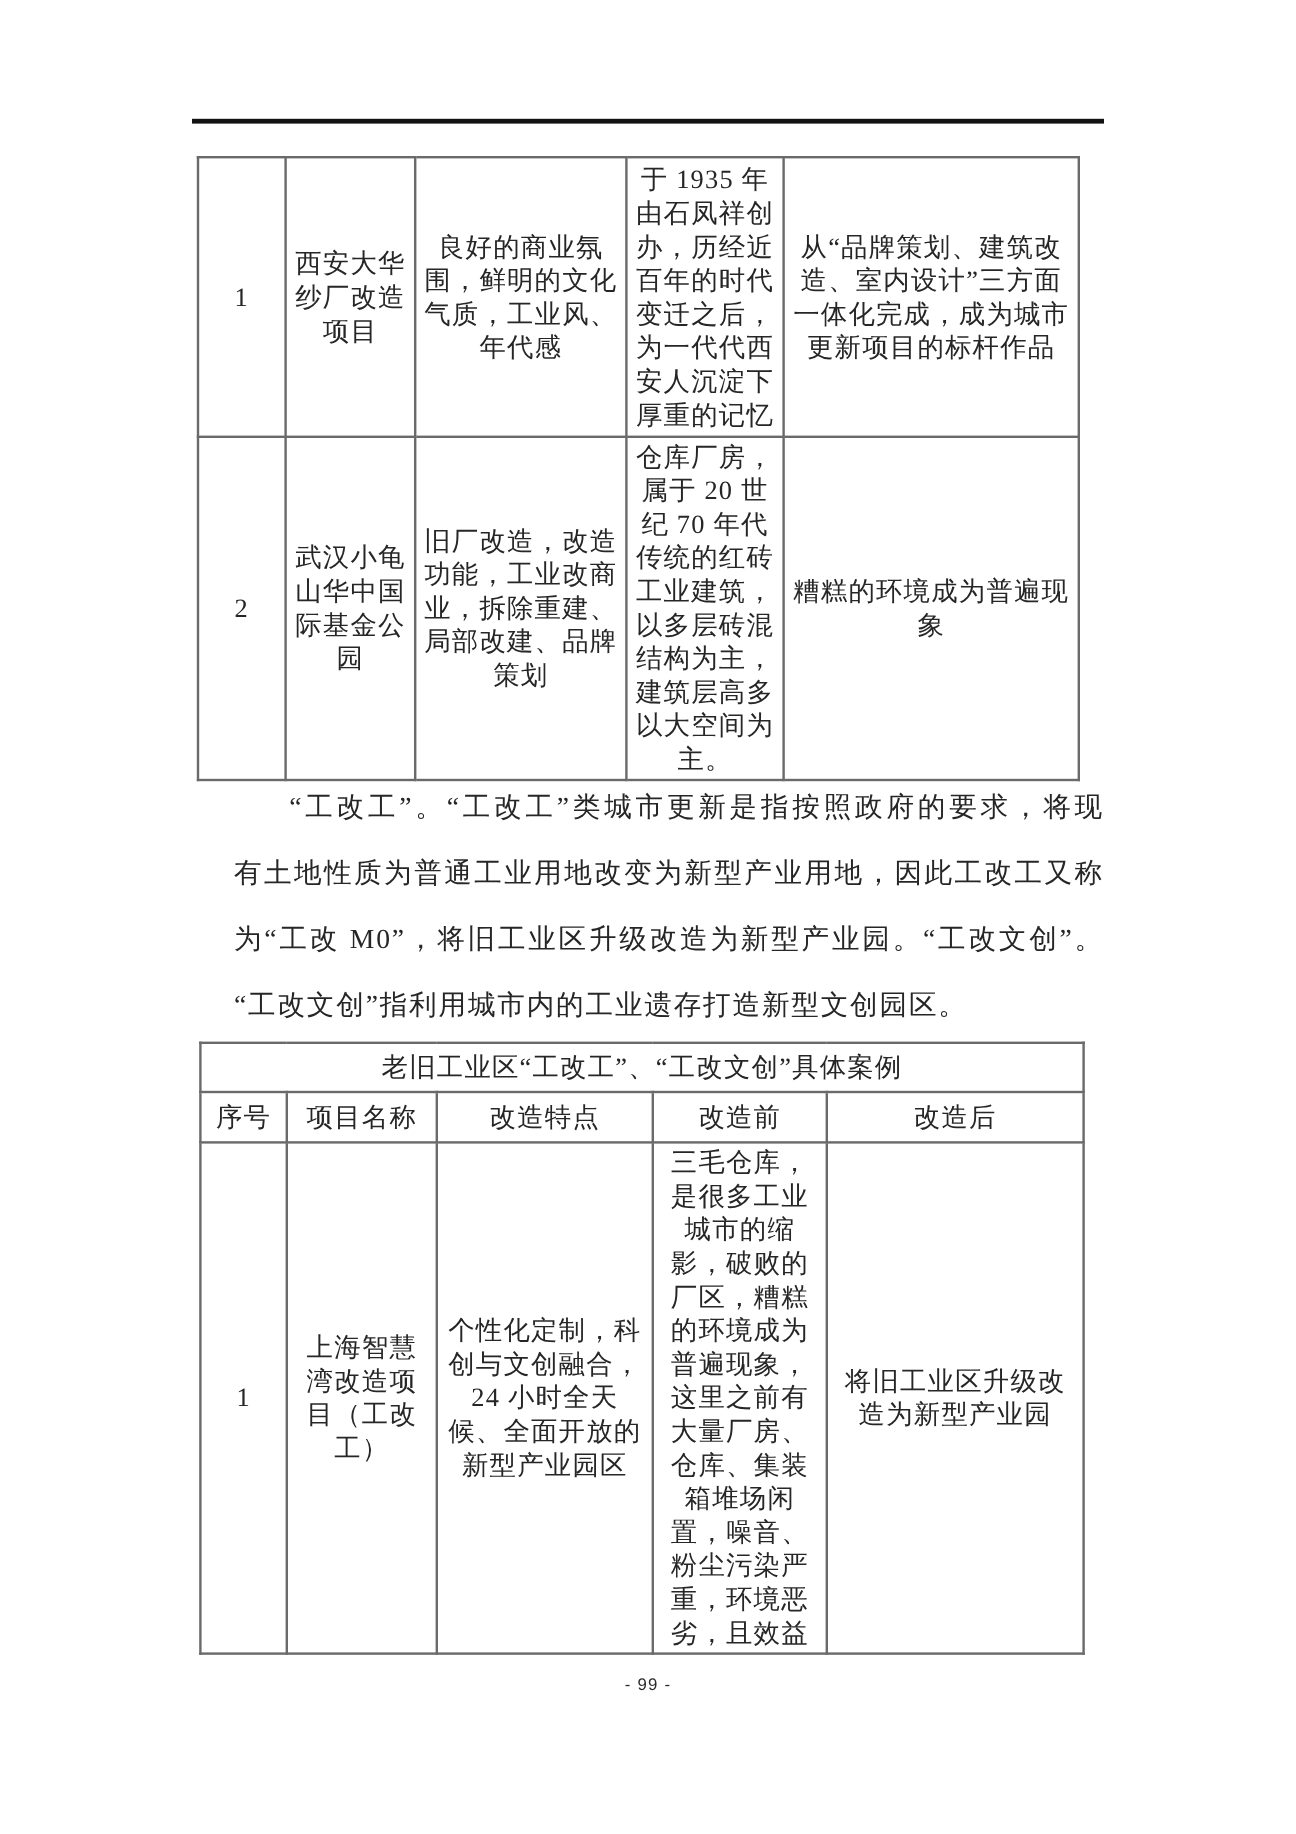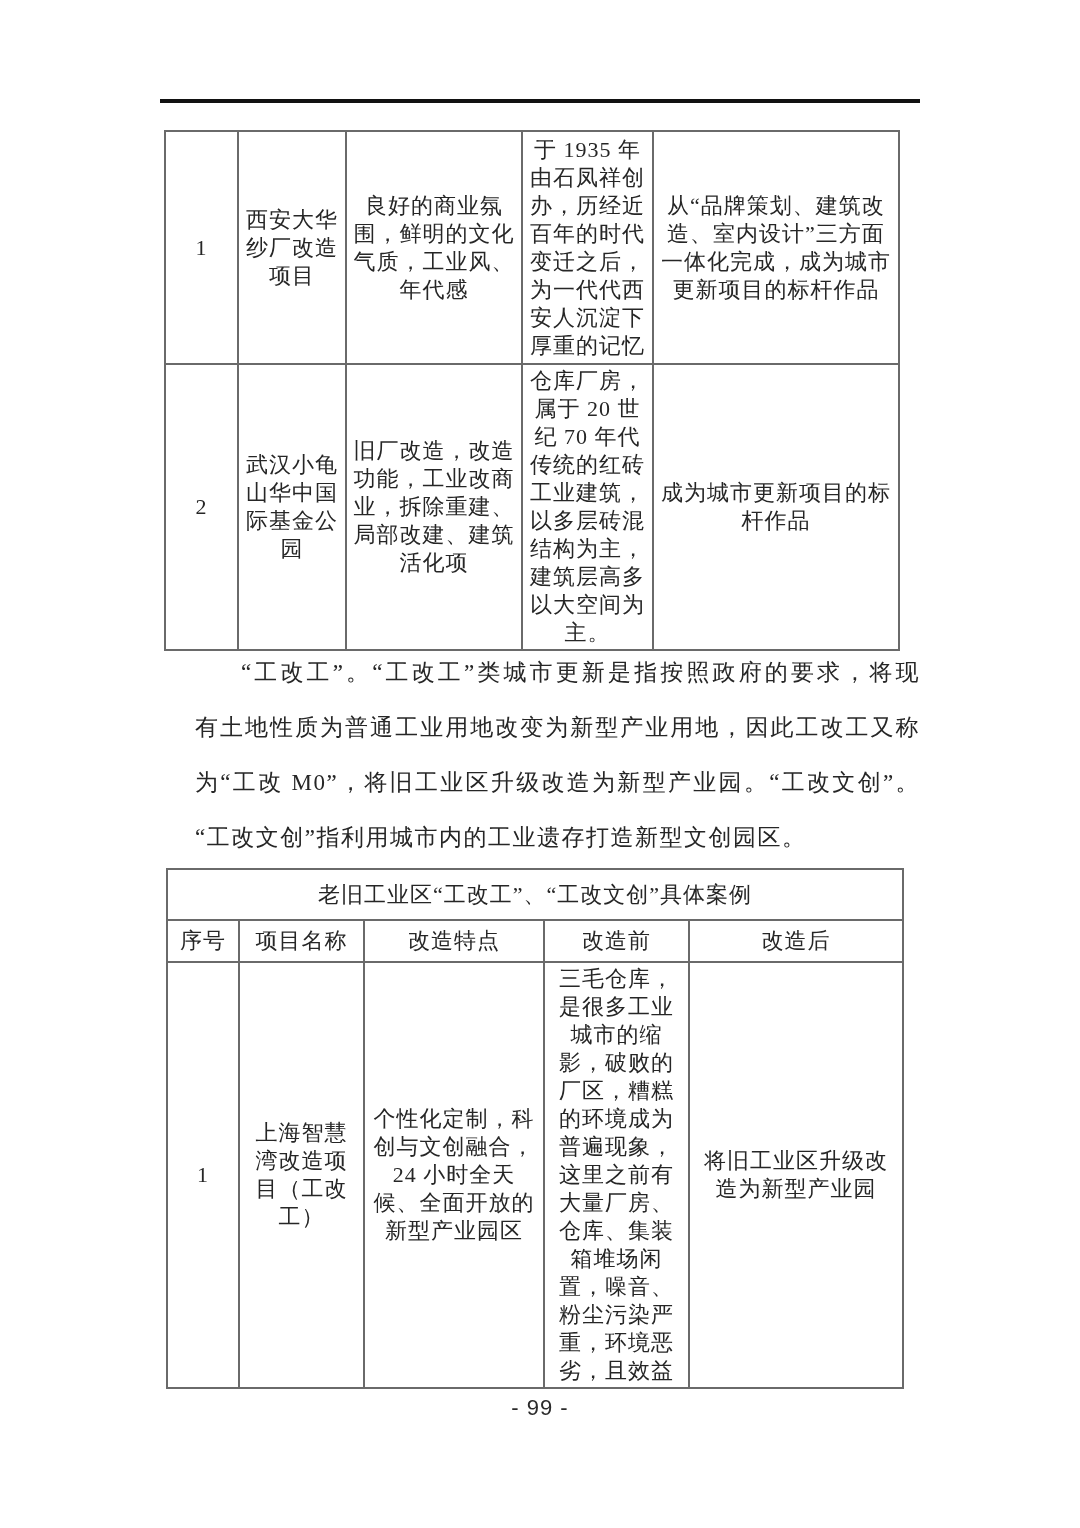--- a/index.html
+++ b/index.html
@@ -32,21 +32,21 @@
     line-height: 28px;
     letter-spacing: 1px;
     font-weight: normal;
     padding: 2px 5px;
     overflow: hidden;
     word-break: break-all;
     margin-left: 32px;
   }
   #table-continued { left: 164px; top: 130px; width: 734px; }
   #case-table      { left: 166px; top: 868px; width: 736px; }
-  #case-table .title-cell { height: 51px; }
+  #case-table .title-cell { height: 41px; }
   #case-table .header-row td { height: 42px; }
   #case-table .data-row td { height: 381px; }
   .para {
     position: absolute;
     left: 163px; top: 645px;
     width: 757px;
     font-size: 23px;
     letter-spacing: 1.5px;
   }
   .p-line {
@@ -59,21 +59,21 @@
     white-space: normal;
     text-align: justify;
     text-align-last: justify;
   }
   .p-indent { text-indent: 2em; }
   .page-number {
     position: absolute;
     left: 0; top: 1395px;
     width: 100%;
     text-align: center;
-    font-size: 22px;
+    font-size: 14px;
     font-family: "Liberation Sans", "DejaVu Sans", sans-serif;
     color: #2b2b2b;
     letter-spacing: 1px;
   }
 </style>
 </head>
 <body>
 
 <div class="page">
 
@@ -91,23 +91,23 @@
       <tr style="height:233px">
         <td>1</td>
         <td>西安大华纱厂改造项目</td>
         <td>良好的商业氛围，鲜明的文化气质，工业风、年代感</td>
         <td>于 1935 年由石凤祥创办，历经近百年的时代变迁之后，为一代代西安人沉淀下厚重的记忆</td>
         <td>从“品牌策划、建筑改造、室内设计”三方面一体化完成，成为城市更新项目的标杆作品</td>
       </tr>
       <tr style="height:278px">
         <td>2</td>
         <td>武汉小龟山华中国际基金公园</td>
-        <td>旧厂改造，改造功能，工业改商业，拆除重建、局部改建、建筑活化项</td>
+        <td>旧厂改造，改造功能，工业改商业，拆除重建、局部改建、品牌策划</td>
         <td>仓库厂房，属于 20 世纪 70 年代传统的红砖工业建筑，以多层砖混结构为主，建筑层高多以大空间为主。</td>
-        <td>成为城市更新项目的标杆作品</td>
+        <td>糟糕的环境成为普遍现象</td>
       </tr>
     </tbody>
   </table>
 
   <div class="para">
     <div class="p-line p-just p-indent">“工改工”。“工改工”类城市更新是指按照政府的要求，将现</div>
     <div class="p-line p-just">有土地性质为普通工业用地改变为新型产业用地，因此工改工又称</div>
     <div class="p-line p-just">为“工改 M0”，将旧工业区升级改造为新型产业园。“工改文创”。</div>
     <div class="p-line">“工改文创”指利用城市内的工业遗存打造新型文创园区。</div>
   </div>

